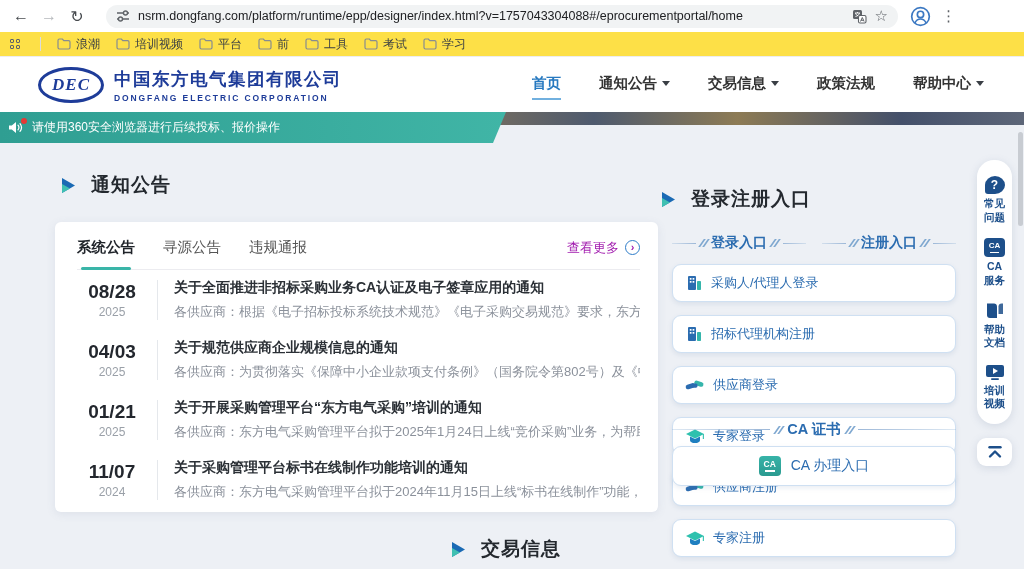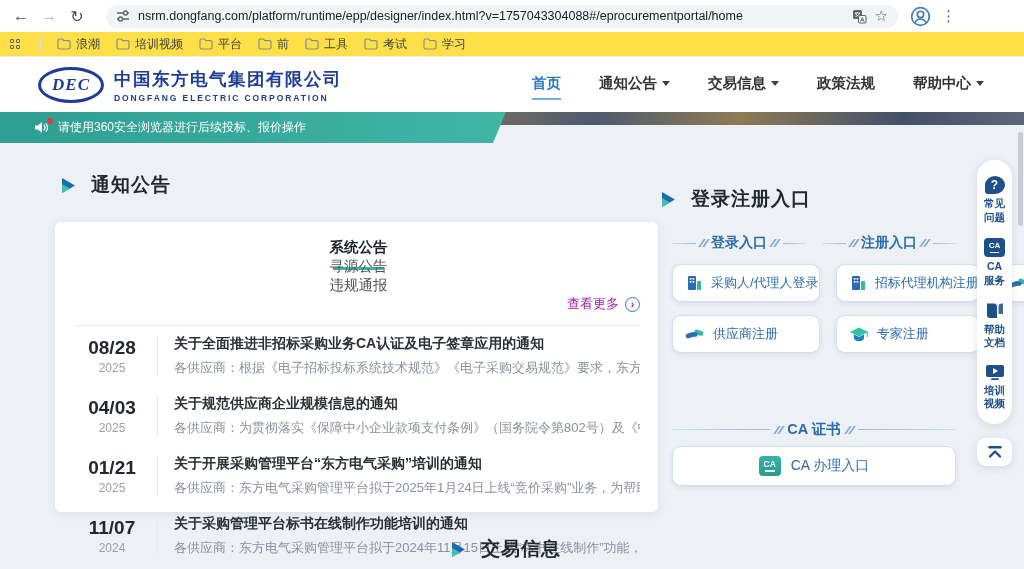--- a/index.html
+++ b/index.html
@@ -43,32 +43,32 @@
   .nav-item.active { color:#2779c0; border-bottom:2px solid #71b0df; padding-bottom:5px; margin-bottom:-5px; }
   .caret { width:0; height:0; border-left:4px solid transparent; border-right:4px solid transparent;
            border-top:5px solid #3a3f45; display:inline-block; margin-left:5px; }
   
   .content { position:relative; height:457px; }
   .banner-strip { position:absolute; top:0; left:0; right:0; height:13px;
     background:linear-gradient(90deg,#4a4a52 0%,#7a6a4e 12%,#3f4f63 28%,#86765a 42%,#4e5a6e 58%,#8d7b55 72%,#44506a 88%,#5d6678 100%); }
   .notice-bar { position:absolute; top:0; left:0; width:506px; height:31px;
     background:linear-gradient(90deg,#2f9e92,#40b5a6);
     clip-path:polygon(0 0,100% 0,calc(100% - 13px) 100%,0 100%);
-    display:flex; align-items:center; padding-left:34px; gap:9px;
+    display:flex; align-items:center; padding-left:8px; gap:9px;
     color:#fff; font-size:12px; }
   .speaker-wrap { position:relative; width:15px; height:14px; }
   .red-dot { position:absolute; top:-3px; right:-4px; width:6px; height:6px; border-radius:50%; background:#e53935; }
   
   .section-head { position:absolute; display:flex; align-items:center; gap:14px;
                   font-size:19px; font-weight:bold; color:#24292f; letter-spacing:1px; }
   
   .card { position:absolute; left:55px; top:110px; width:603px; height:290px; background:#fff;
           border-radius:6px; box-shadow:0 2px 10px rgba(80,100,140,.10); padding:12px 18px 0 22px; }
-  .tabs { display:flex; align-items:center; font-size:14.5px; color:#555;
-          padding:4px 0 12px; border-bottom:1px solid #ececf0;flex-direction:column; }
+  .tabs { display:flex; align-items:center; gap:28px; font-size:14.5px; color:#555;
+          padding:4px 0 12px; border-bottom:1px solid #ececf0; }
   .tab { cursor:pointer; position:relative; }
   .tab.active { font-weight:bold; color:#1f2329; }
   .tab.active::after { content:""; position:absolute; left:4px; right:4px; bottom:-13px;
                        height:3px; border-radius:2px; background:#3ab5a8; }
   .more { margin-left:auto; display:flex; align-items:center; gap:6px;
           color:#a21caf; font-size:13px; cursor:pointer; }
   .more-circle { width:15px; height:15px; border:1.3px solid #2f7dc9; border-radius:50%;
                  display:flex; align-items:center; justify-content:center;
                  font-size:11px; font-weight:bold; padding-bottom:1px; }
   .notice-item { display:flex; align-items:center; padding:9px 0; cursor:pointer; }
@@ -81,21 +81,21 @@
   .notice-desc { font-size:13px; color:#8b919b; margin-top:6px; white-space:nowrap; overflow:hidden; }
   
   .sub-headers { position:absolute; left:672px; top:122px; width:284px;
                  display:grid; grid-template-columns:1fr 1fr; column-gap:16px; }
   .sub-head { display:flex; align-items:center; color:#2b6cb0; font-weight:bold; font-size:14px; gap:5px; }
   .dash { height:1px; background:linear-gradient(90deg,rgba(127,168,208,.25),#9db8d8); flex:1; }
   .dash.rev { background:linear-gradient(90deg,#9db8d8,rgba(127,168,208,.25)); }
   .ticks { display:inline-flex; gap:2.5px; }
   .ticks i { width:1.5px; height:8px; background:#7fa8d0; transform:skewX(-35deg); display:inline-block; }
   .btn-grid { position:absolute; left:672px; top:152px; width:284px;
-              display:grid; grid-template-columns:1fr 1fr 1fr 1fr; column-gap:16px; row-gap:13px;text-align:right; }
+              display:grid; grid-template-columns:1fr; column-gap:16px; row-gap:13px;text-align:right; }
   .entry-btn { height:38px; background:#fff; border:1px solid #cfe0f2; border-radius:9px;
                box-shadow:0 2px 5px rgba(100,130,170,.14); display:flex; align-items:center;
                padding-left:12px; gap:8px; font-size:13px; color:#2b6cb0; cursor:pointer; white-space:nowrap; }
   .ca-header { position:absolute; left:672px; top:308px; width:284px; display:flex; align-items:center;
                gap:6px; color:#2b6cb0; font-weight:bold; font-size:14.5px; }
   .ca-btn { position:absolute; left:672px; top:334px; width:284px; height:40px; background:#fff;
             border:1px solid #cfe0f2; border-radius:9px; box-shadow:0 2px 5px rgba(100,130,170,.14);
             display:flex; align-items:center; justify-content:center; gap:10px;
             font-size:14px; color:#2b6cb0; cursor:pointer; }
   .ca-badge { width:22px; height:20px; border-radius:4px; background:linear-gradient(#37b3a8,#2a9a90);

